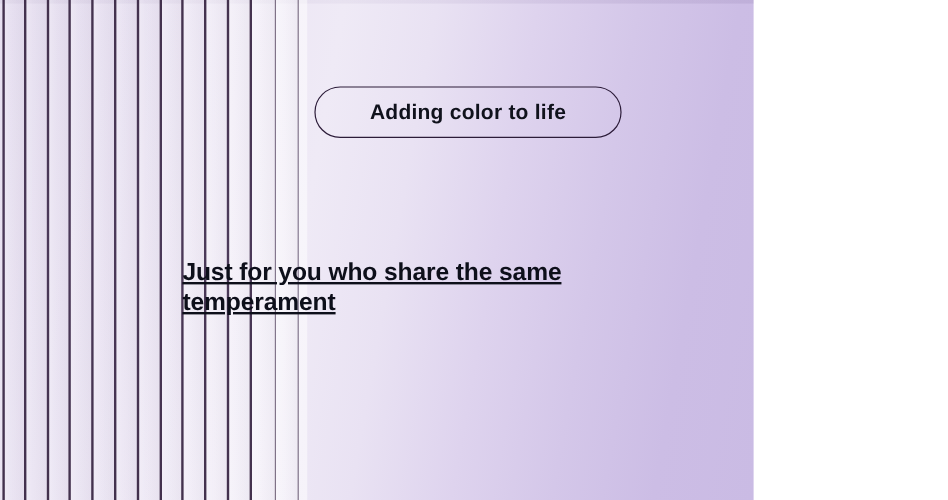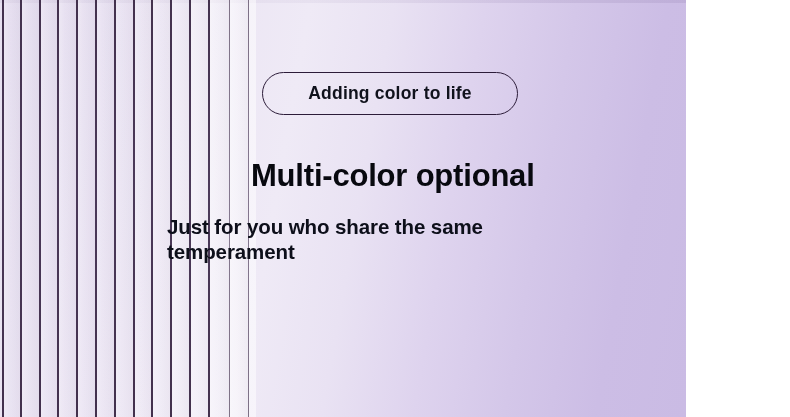--- a/index.html
+++ b/index.html
@@ -6,21 +6,21 @@
     margin: 0;
     padding: 0;
     background: #ffffff;
   }
   body {
     font-family: "Liberation Sans", sans-serif;
   }
 
   .banner {
     position: relative;
-    width: 686px;
+    width: 628px;
     height: 417px;
     overflow: hidden;
     background: linear-gradient(
         100deg,
         #dcd2ea 0%,
         #e4dcef 14%,
         #ece6f4 30%,
         #efeaf6 41%,
         #e9e2f3 52%,
         #ded3ee 64%,
@@ -113,28 +113,29 @@
     font-size: 31px;
     font-weight: 700;
     color: #08090f;
     letter-spacing: -0.2px;
     white-space: nowrap;
   }
 
   
   .subhead {
     position: absolute;
-    left: 167px;
+    left: 152px;
     top: 214px;
     width: 360px;
     font-size: 20.5px;
     font-weight: 700;
     line-height: 25px;
     color: #0d0f1a;
     letter-spacing: -0.1px;
+    text-decoration: underline;
   }
 
   
   .bodycopy {
     position: absolute;
     left: 238px;
     top: 301px;
     width: 310px;
     font-size: 9.8px;
     font-weight: 700;
@@ -180,21 +181,20 @@
     <div class="slat-line" style="left:189px;"></div>
     <div class="slat-line" style="left:208px;"></div>
     <div class="slat-line soft" style="left:229px;"></div>
     <div class="slat-line soft" style="left:248px;"></div>
   </div>
 
   <div class="pill">
     <span class="pill-label">Adding color to life</span>
   </div>
 
-  <div class="headline">Multi-color optional</div>
 
   <div class="subhead">
     <span>Just for you who share the same</span>
     <span>temperament</span>
   </div>
 
 
 </div>
 
 </body></html>

